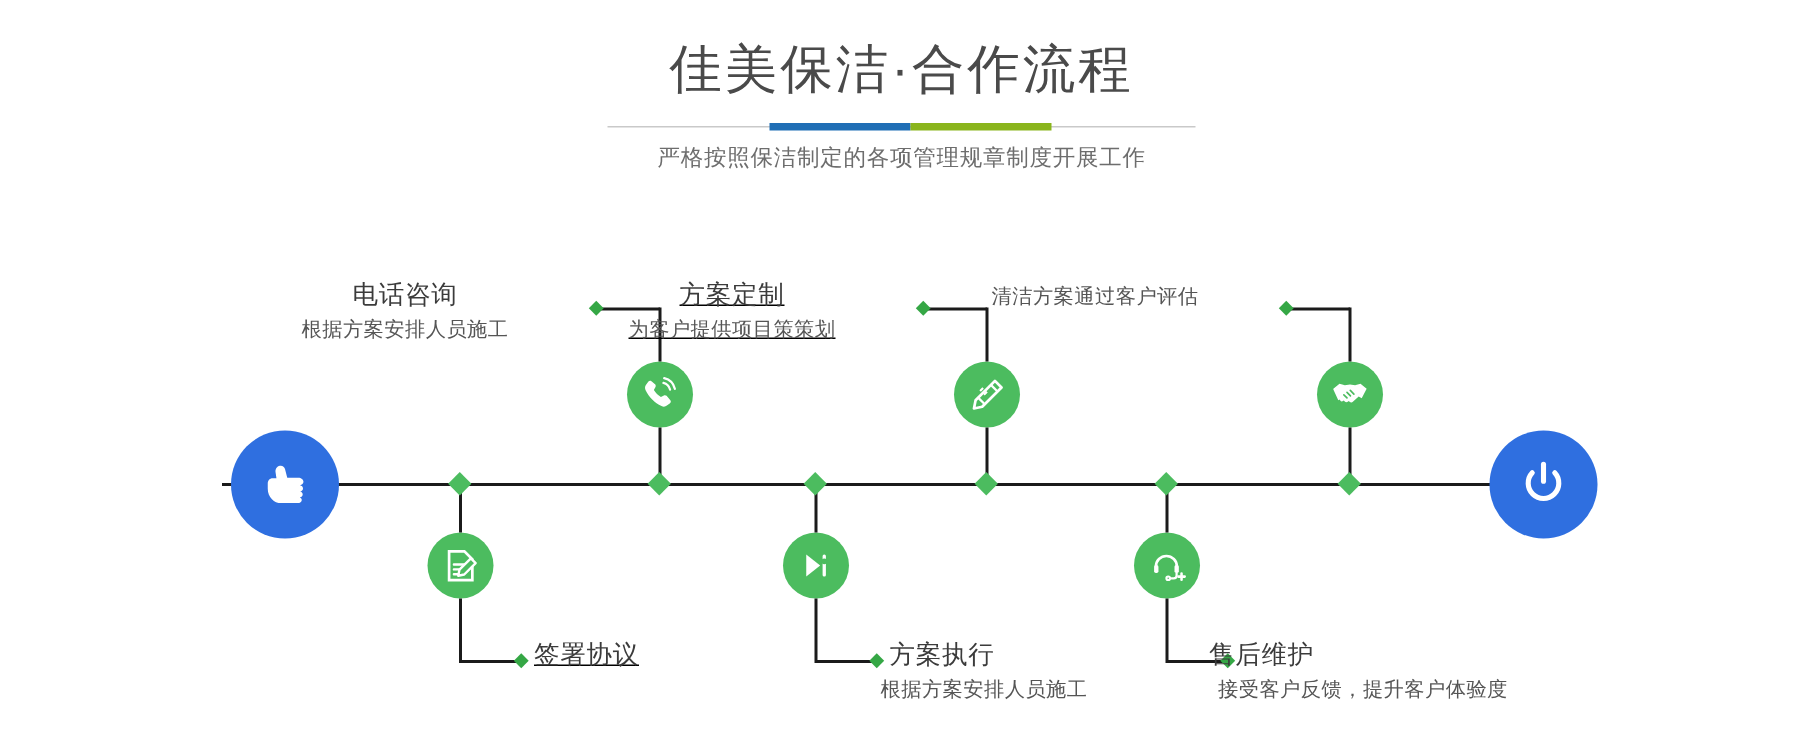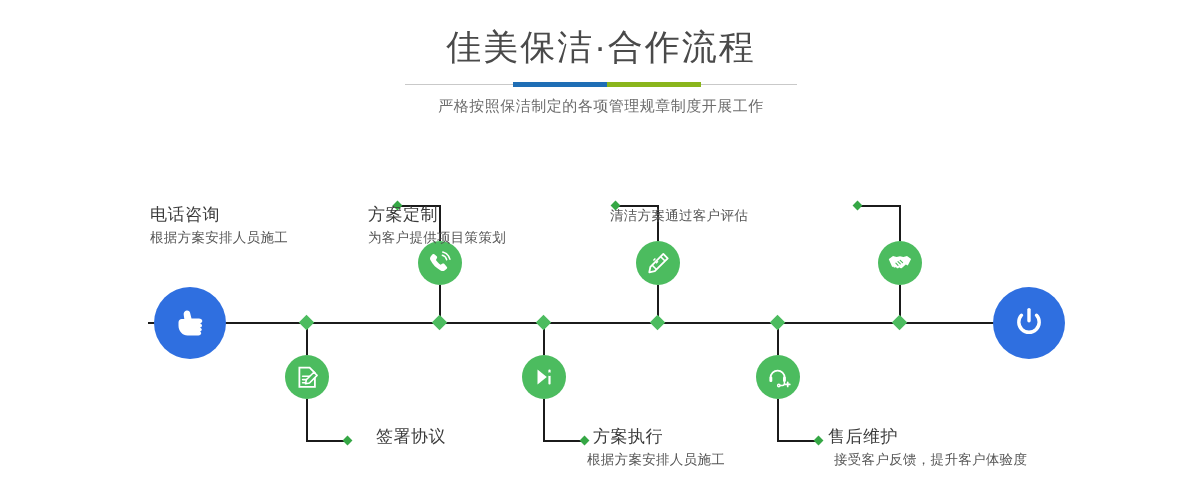--- a/index.html
+++ b/index.html
@@ -135,21 +135,21 @@
     color: #3b3b3b;
     letter-spacing: .5px;
   }
   .label .desc {
     font-size: 13.5px;
     line-height: 20px;
     color: #555555;
     letter-spacing: .3px;
     margin-top: 2px;
   }
-  .label.right-align { text-align: left; margin-top: 18px; }
+  .label.right-align { text-align: center; }
   .label.left-align  { text-align: left; }
 </style>
 </head>
 <body>
 
 <div class="header">
   <h1 class="page-title">佳美保洁·合作流程</h1>
   <div class="divider">
     <div class="rule"></div>
     <div class="seg-blue"></div>
@@ -205,40 +205,40 @@
         <path fill="none" stroke="#ffffff" stroke-width="1.6" stroke-linecap="round" d="M7.6 11.3h8M7.6 14.6h8M7.6 17.8h5"></path>
         <path fill="#4cbc5f" stroke="#ffffff" stroke-width="1.6" stroke-linejoin="round" d="M18.9 7.2l3.2 3.2-7.6 7.6-4 .8.8-4z"></path>
       </svg>
     </span>
   </div>
   <div class="vline" style="left:306.2px; top:322px; height:33px;"></div>
   <div class="diamond" style="left:301px; top:317px;"></div>
   <div class="vline" style="left:306.2px; top:399px; height:41px;"></div>
   <div class="hline" style="left:306px; top:440px; width:42px;"></div>
   <div class="diamond small" style="left:344px; top:436.5px;"></div>
-  <div class="label left-align" style="left:376px; top:426px; width:260px;">
+  <div class="label left-align" style="left:356px; top:426px; width:260px;text-decoration:underline;">
     <div class="title">签署协议</div>
   </div>
 
   <div class="node-circle" style="left:636px; top:241px;">
     <span>
       <svg width="25" height="25" viewBox="0 0 25 25">
         <path fill="none" stroke="#ffffff" stroke-width="1.8" stroke-linejoin="round" d="M17.3 2.9l4.4 4.4-12.9 12.9-5.5 1.1 1.1-5.5z"></path>
         <path fill="none" stroke="#ffffff" stroke-width="1.5" d="M14.6 5.6l4.4 4.4"></path>
         <path fill="none" stroke="#ffffff" stroke-width="1.5" d="M6.1 14.1l4.4 4.4"></path>
         <path fill="none" stroke="#ffffff" stroke-width="1.4" d="M9.4 7.6l-2 2M12 10.2l-2 2"></path>
       </svg>
     </span>
   </div>
   <div class="vline" style="left:657.2px; top:285px; height:37px;"></div>
   <div class="diamond" style="left:652px; top:317px;"></div>
   <div class="vline" style="left:657.2px; top:205px; height:36px;"></div>
   <div class="hline" style="left:616px; top:205px; width:42px;"></div>
   <div class="diamond small" style="left:612px; top:201.5px;"></div>
-  <div class="label right-align" style="left:368px; top:186px; width:240px;">
+  <div class="label right-align" style="left:368px; top:186px; width:240px;text-decoration:underline;">
     <div class="title">方案定制</div>
     <div class="desc">为客户提供项目策策划</div>
   </div>
 
   <div class="node-circle" style="left:522px; top:355px;">
     <span>
       <svg width="24" height="24" viewBox="0 0 24 24">
         <path fill="#ffffff" d="M5.5 4.6l9.3 7.4-9.3 7.4z"></path>
         <rect fill="#ffffff" x="16.4" y="4.6" width="2.2" height="14.8" rx="1"></rect>
         <circle fill="#4cbc5f" cx="17.5" cy="9.2" r="1.9"></circle>
@@ -282,18 +282,18 @@
         <circle fill="none" stroke="#ffffff" stroke-width="1.4" cx="12.8" cy="20.5" r="1.2"></circle>
         <path fill="none" stroke="#ffffff" stroke-width="1.7" stroke-linecap="round" d="M19.6 19.4h4.2M21.7 17.3v4.2"></path>
       </svg>
     </span>
   </div>
   <div class="vline" style="left:777.2px; top:322px; height:33px;"></div>
   <div class="diamond" style="left:772px; top:317px;"></div>
   <div class="vline" style="left:777.2px; top:399px; height:41px;"></div>
   <div class="hline" style="left:777px; top:440px; width:42px;"></div>
   <div class="diamond small" style="left:815px; top:436.5px;"></div>
-  <div class="label left-align" style="left:828px; top:426px; width:280px;">
+  <div class="label left-align" style="left:806px; top:426px; width:280px;">
     <div class="title">售后维护</div>
     <div class="desc" style="margin-left:6px;">接受客户反馈，提升客户体验度</div>
   </div>
 
 </div>
 
 </body></html>

